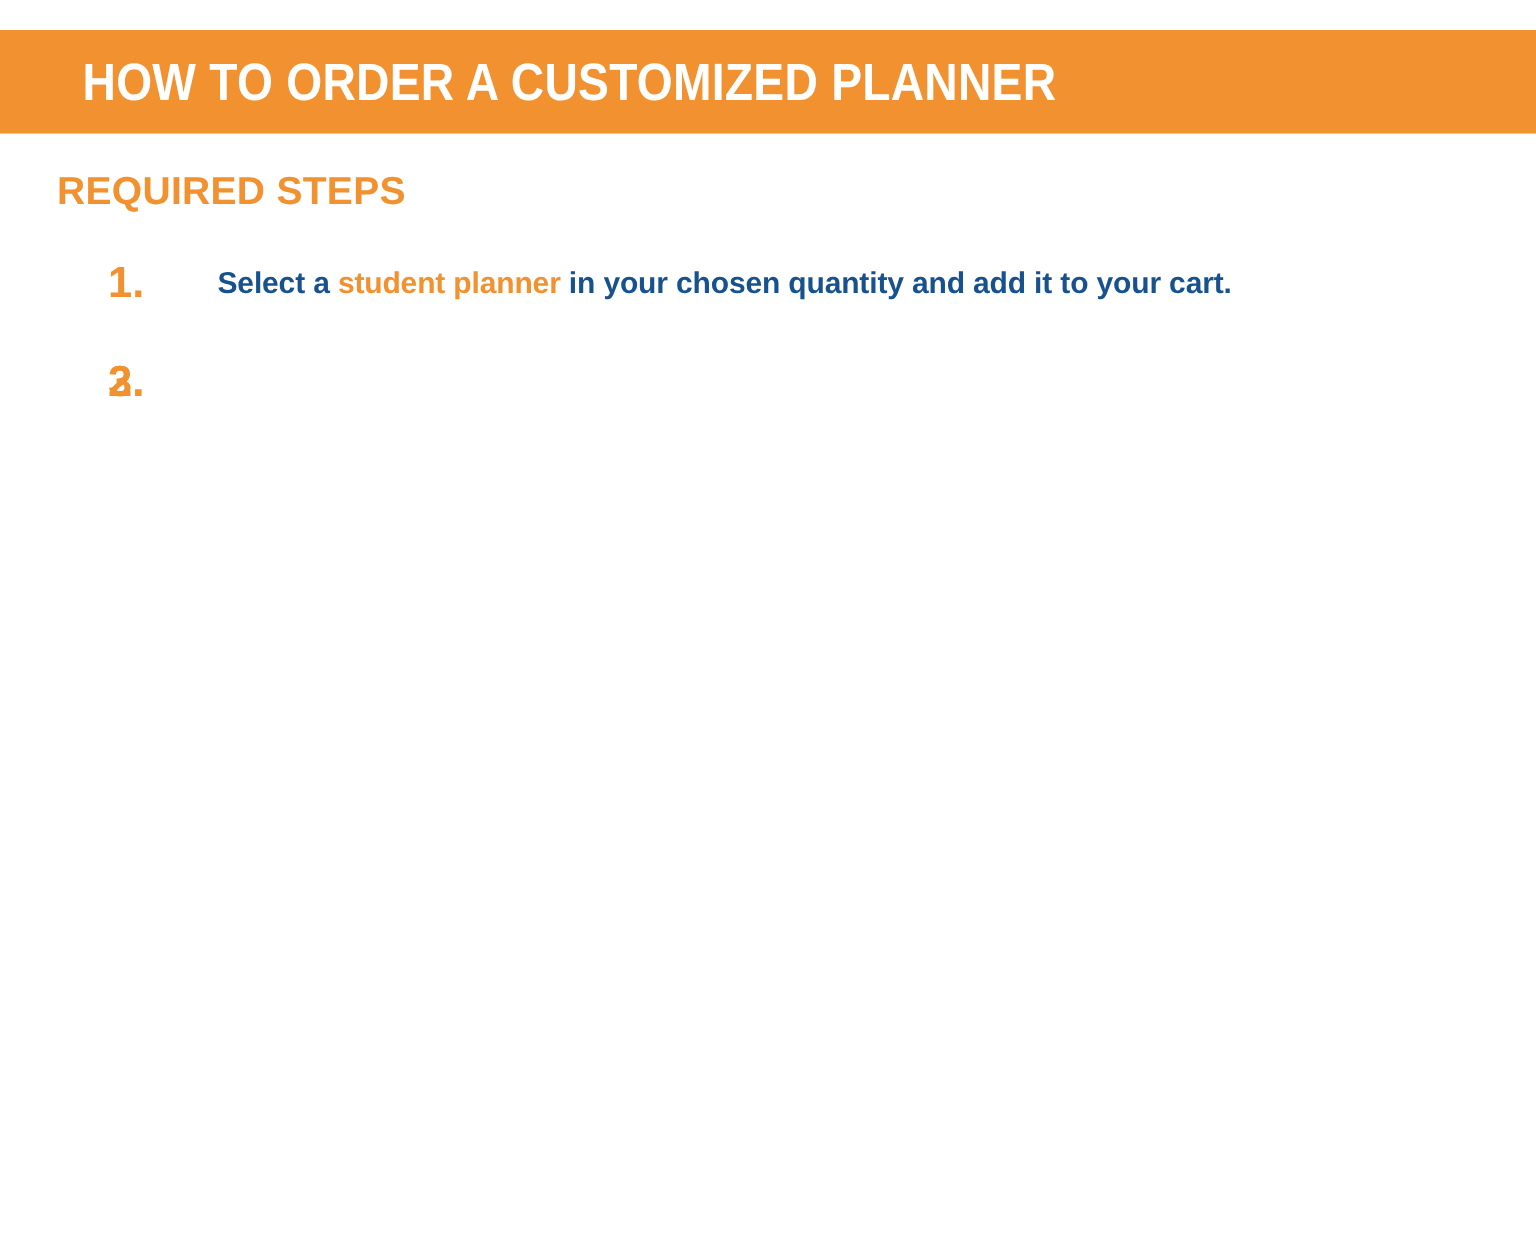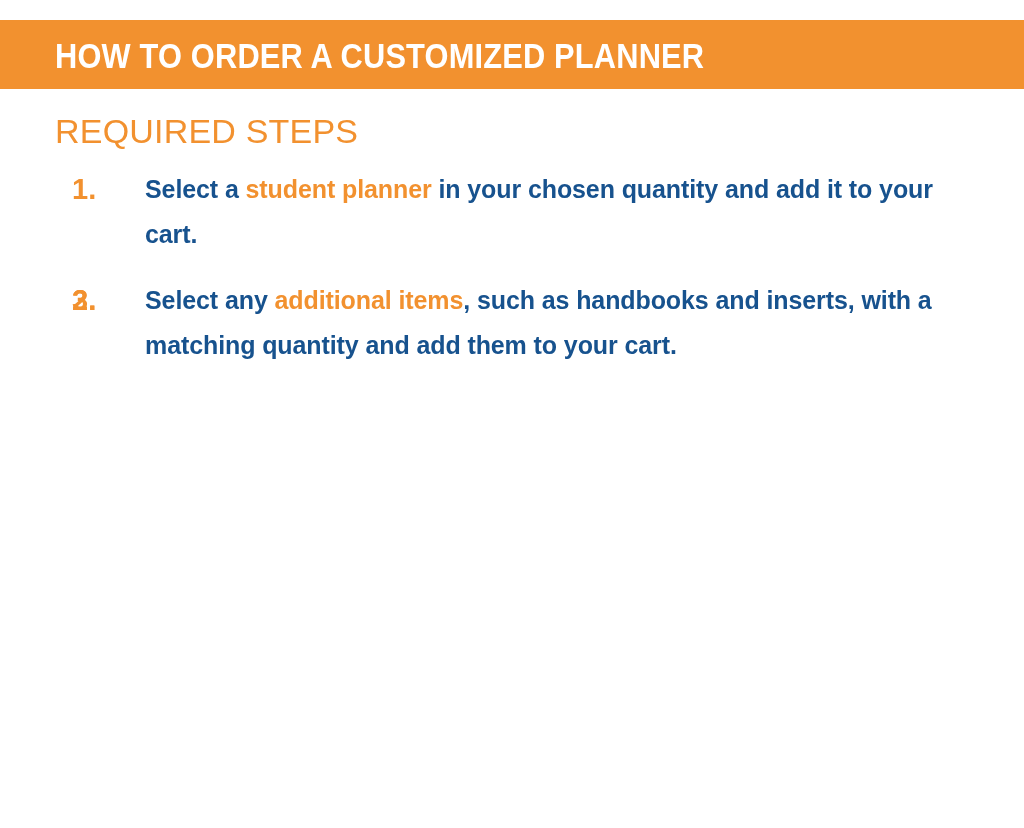--- a/index.html
+++ b/index.html
@@ -50,26 +50,26 @@
   
   .content {
     position: absolute;
     left: 0;
     top: 89px;
     width: 1024px;
   }
 
   .section-heading {
     position: absolute;
-    left: 55px;
+    left: 38px;
     top: 25px;
     color: #f2912f;
     font-family: "Liberation Sans", sans-serif;
-    font-weight: normal;
-    font-size: 34px;
+    font-weight: bold;
+    font-size: 26px;
     line-height: 1;
     letter-spacing: 0.2px;
     white-space: nowrap;
   }
 
   .steps-list {
     position: absolute;
     left: 0;
     top: 78px;
     width: 1024px;
@@ -101,21 +101,21 @@
     line-height: 45px;
     text-align: left;
   }
 
   .step-text {
     display: block;
     width: 790px;
     color: #17528e;
     font-family: "Liberation Sans", sans-serif;
     font-weight: bold;
-    font-size: 25px;
+    font-size: 20px;
     line-height: 45px;
     letter-spacing: -0.1px;
   }
 
   .hl {
     color: #f2912f;
   }
 
   .spacer-bottom {
     position: absolute;
@@ -145,21 +145,20 @@
         <span class="step-number">1.</span>
         <span class="step-text"><span>Select a </span><span class="hl">student planner</span><span> in your chosen quantity and add it to your cart.</span></span>
       </li>
 
       <li class="step-item">
         <span class="step-number">2.</span>
       </li>
 
       <li class="step-item">
         <span class="step-number">3.</span>
-        <span class="step-text"><span>Select any </span><span class="hl">additional items</span><span>, such as handbooks and inserts, with a matching quantity and add them to your cart.</span></span>
       </li>
 
     </ol>
 
     <div class="spacer-bottom"></div>
 
   </div>
 
 </div>
 

